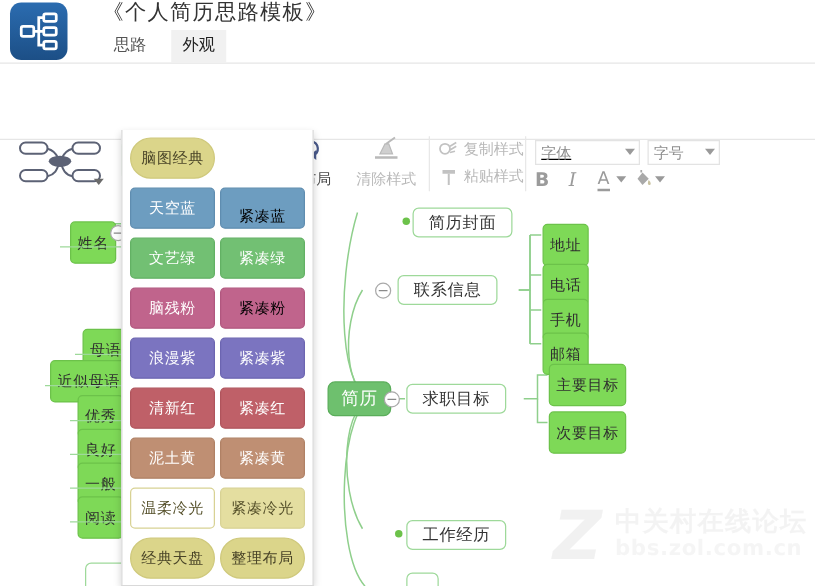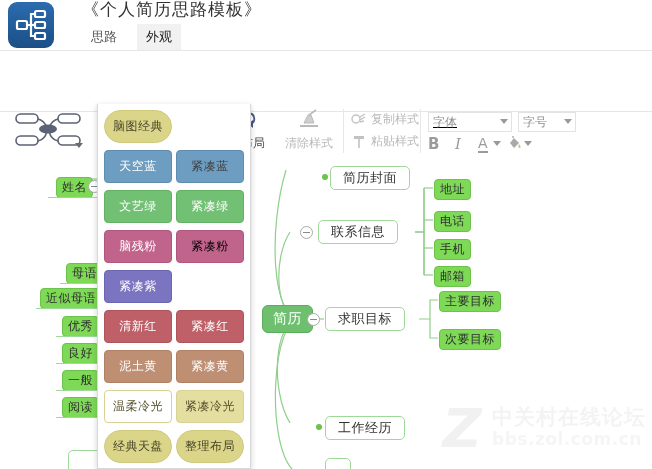--- a/index.html
+++ b/index.html
@@ -12,21 +12,21 @@
   
   #canvas{position:absolute;left:0;top:110px;width:652px;height:359px;background:#fff;overflow:hidden;}
   #edges{position:absolute;left:0;top:0;width:652px;height:359px;}
   .node{
     position:absolute;box-sizing:border-box;
     display:flex;align-items:center;justify-content:center;
     font-size:12px;white-space:nowrap;letter-spacing:.5px;
   }
   .node.leaf{              
     background:#7ed957;border:1px solid #6cc24a;border-radius:4px;
-    color:#2f2f2f;font-size:12px;padding:0 5px;height:21px;
+    color:#2f2f2f;font-size:12px;padding:0 5px;height:34px;
   }
   .node.branch{            
     background:#ffffff;border:1px solid #9ed99a;border-radius:5px;
     color:#333;height:24px;padding:0 12px;font-size:13px;
   }
   .node.root{
     background:#6ec06e;border:1px solid #5aad5a;border-radius:6px;
     color:#fff;height:28px;padding:0 10px;font-size:14px;
   }
   .underline{position:absolute;height:1px;background:#9ed99a;}
@@ -354,21 +354,21 @@
 <div id="theme-menu">
     <div class="sw-row">
       <div class="sw pill" style="background: rgb(219, 213, 138); border: 1px solid rgb(207, 201, 124); color: rgb(74, 69, 40);">
         <span>脑图经典</span>
       </div>
     </div>
     <div class="sw-row">
       <div class="sw" style="background: rgb(109, 157, 192); border: 1px solid rgb(95, 141, 176); color: rgb(255, 255, 255);">
         <span>天空蓝</span>
       </div>
-      <div class="sw" style="background: rgb(109, 157, 192); border: 1px solid rgb(95, 141, 176); color: #404040;">
+      <div class="sw" style="background: rgb(109, 157, 192); border: 1px solid rgb(95, 141, 176); color: #000000; align-items: flex-end;">
         <span>紧凑蓝</span>
       </div>
     </div>
     <div class="sw-row">
       <div class="sw" style="background: rgb(114, 192, 115); border: 1px solid rgb(99, 177, 100); color: rgb(255, 255, 255);">
         <span>文艺绿</span>
       </div>
       <div class="sw" style="background: rgb(114, 192, 115); border: 1px solid rgb(99, 177, 100); color: rgb(255, 255, 255);">
         <span>紧凑绿</span>
       </div>
@@ -376,20 +376,23 @@
     <div class="sw-row">
       <div class="sw" style="background: rgb(192, 100, 140); border: 1px solid rgb(177, 87, 127); color: rgb(255, 255, 255);">
         <span>脑残粉</span>
       </div>
       <div class="sw" style="background: rgb(192, 100, 140); border: 1px solid rgb(177, 87, 127); color: #000000;">
         <span>紧凑粉</span>
       </div>
     </div>
     <div class="sw-row">
       <div class="sw" style="background: rgb(123, 116, 192); border: 1px solid rgb(108, 101, 177); color: rgb(255, 255, 255);">
+        <span>浪漫紫</span>
+      </div>
+      <div class="sw" style="background: rgb(123, 116, 192); border: 1px solid rgb(108, 101, 177); color: rgb(255, 255, 255);">
         <span>紧凑紫</span>
       </div>
     </div>
     <div class="sw-row">
       <div class="sw" style="background: rgb(191, 96, 104); border: 1px solid rgb(176, 84, 92); color: rgb(255, 255, 255);">
         <span>清新红</span>
       </div>
       <div class="sw" style="background: rgb(191, 96, 104); border: 1px solid rgb(176, 84, 92); color: rgb(255, 255, 255);">
         <span>紧凑红</span>
       </div>

